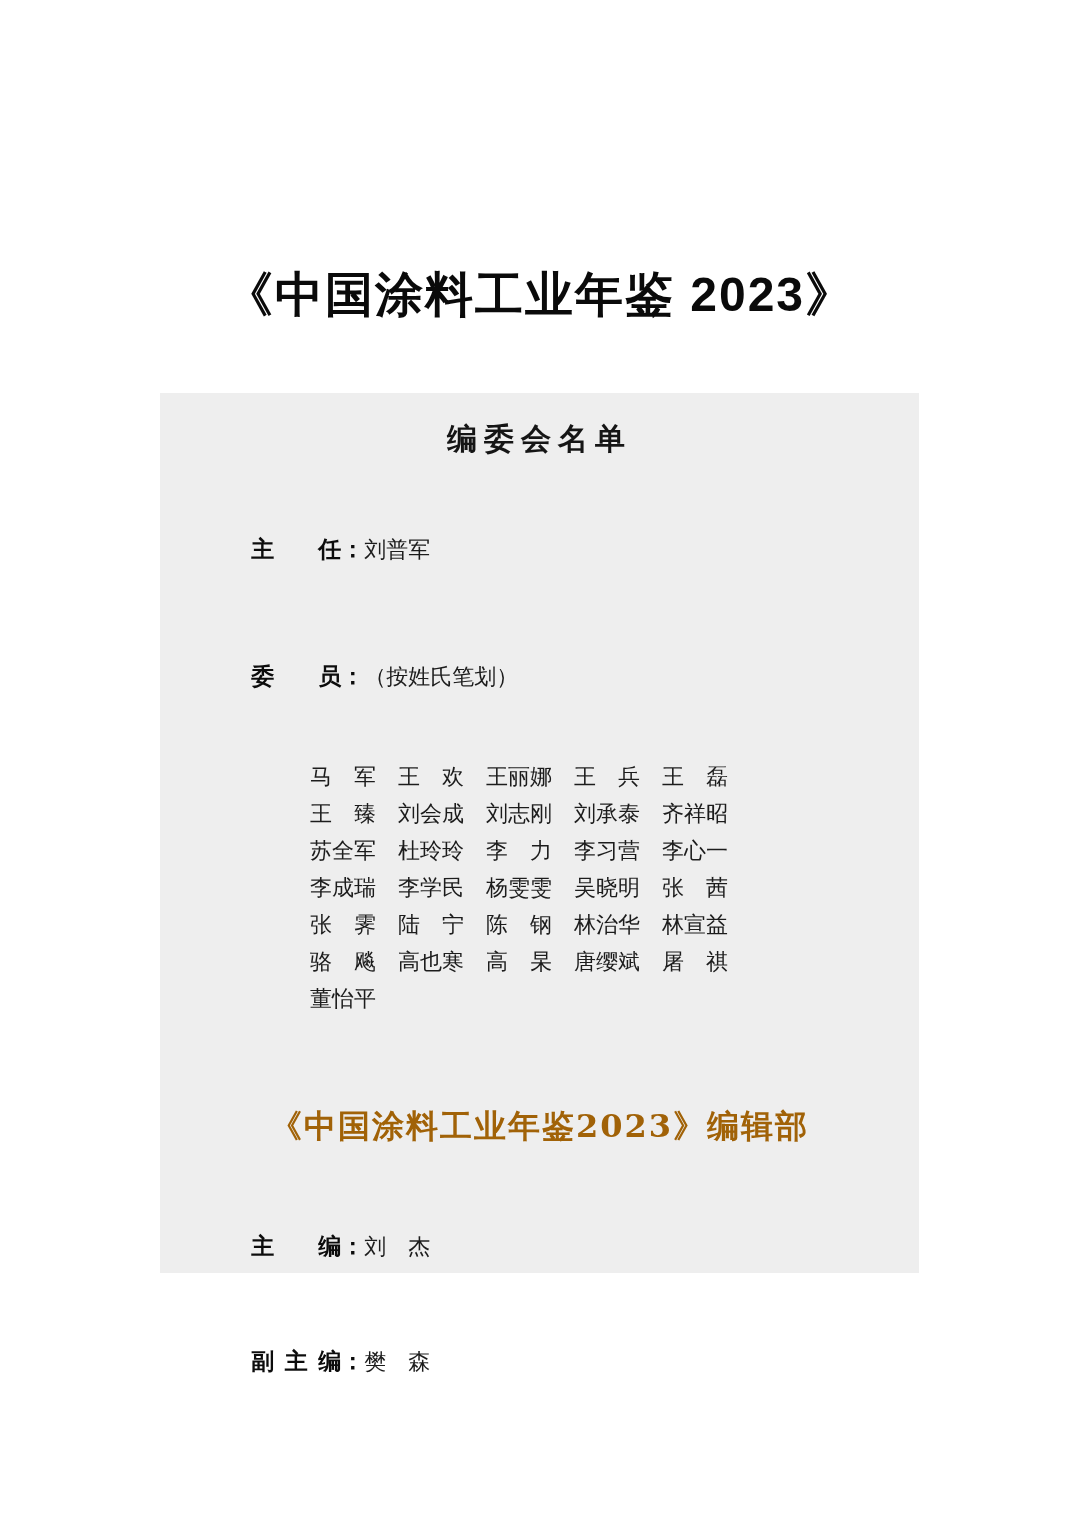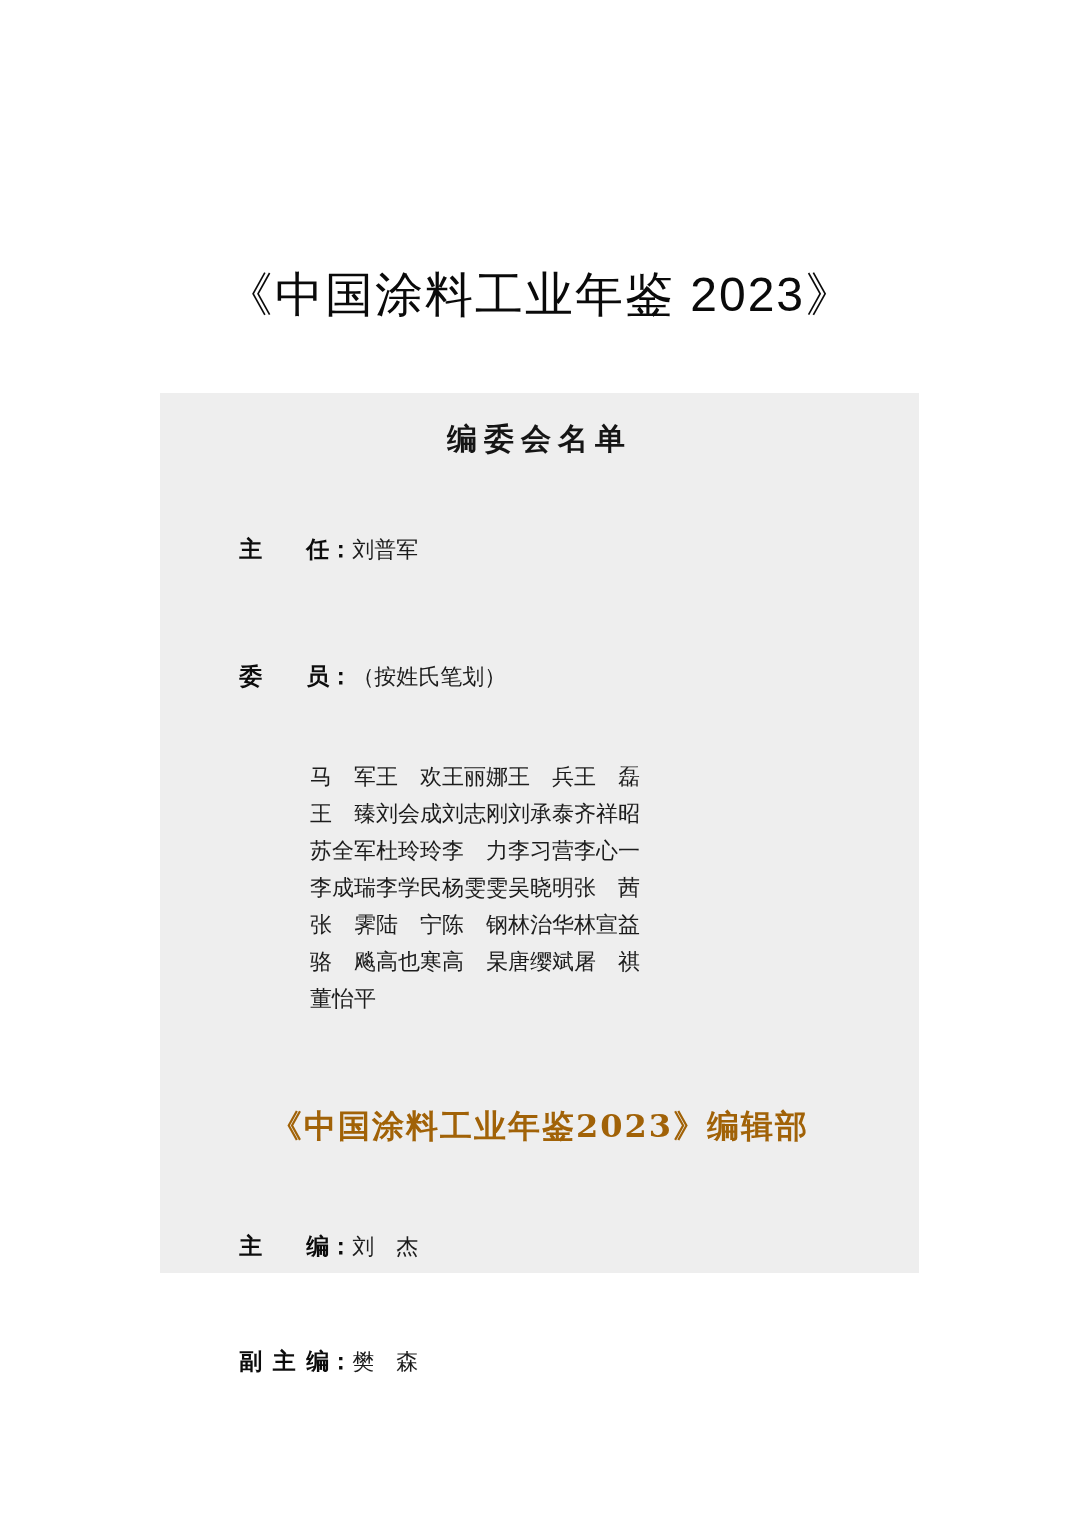--- a/index.html
+++ b/index.html
@@ -18,21 +18,21 @@
     background: #ffffff;
     overflow: hidden;
   }
   .page-title {
     position: absolute;
     top: 263px;
     left: 0;
     width: 100%;
     text-align: center;
     font-size: 48px;
-    font-weight: normal;
+    font-weight: bold;
     letter-spacing: 2px;
     font-family: "Liberation Sans", sans-serif;
     color: #0a0a0a;
   }
   .panel {
     position: absolute;
     left: 160px;
     top: 393px;
     width: 759px;
     height: 880px;
@@ -45,21 +45,21 @@
     font-size: 30px;
     font-weight: bold;
     letter-spacing: 7px;
     font-family: "DejaVu Serif", serif;
     color: #151515;
   }
   .roles {
     margin-top: 26px;
   }
   .role-row {
-    padding-left: 28px;
+    padding-left: 40px;
     font-size: 23px;
     line-height: 42px;
     white-space: pre;
   }
   .credits .role-row {
     line-height: 38px;
   }
   .role-label {
     display: inline-block;
     width: 90px;
@@ -78,20 +78,21 @@
   .role-value {
     font-family: "DejaVu Serif", serif;
     font-weight: normal;
     font-size: 22px;
     color: #1c1c1c;
   }
   .members {
     margin: 18px 0 8px 150px;
     display: grid;
     grid-template-columns: repeat(5, 66px);
+    column-gap: 22px;
     font-family: "DejaVu Serif", serif;
     font-size: 22px;
     line-height: 37px;
     color: #1c1c1c;
   }
   .member {
     white-space: pre;
   }
   .editorial-heading {
     margin-top: 88px;

